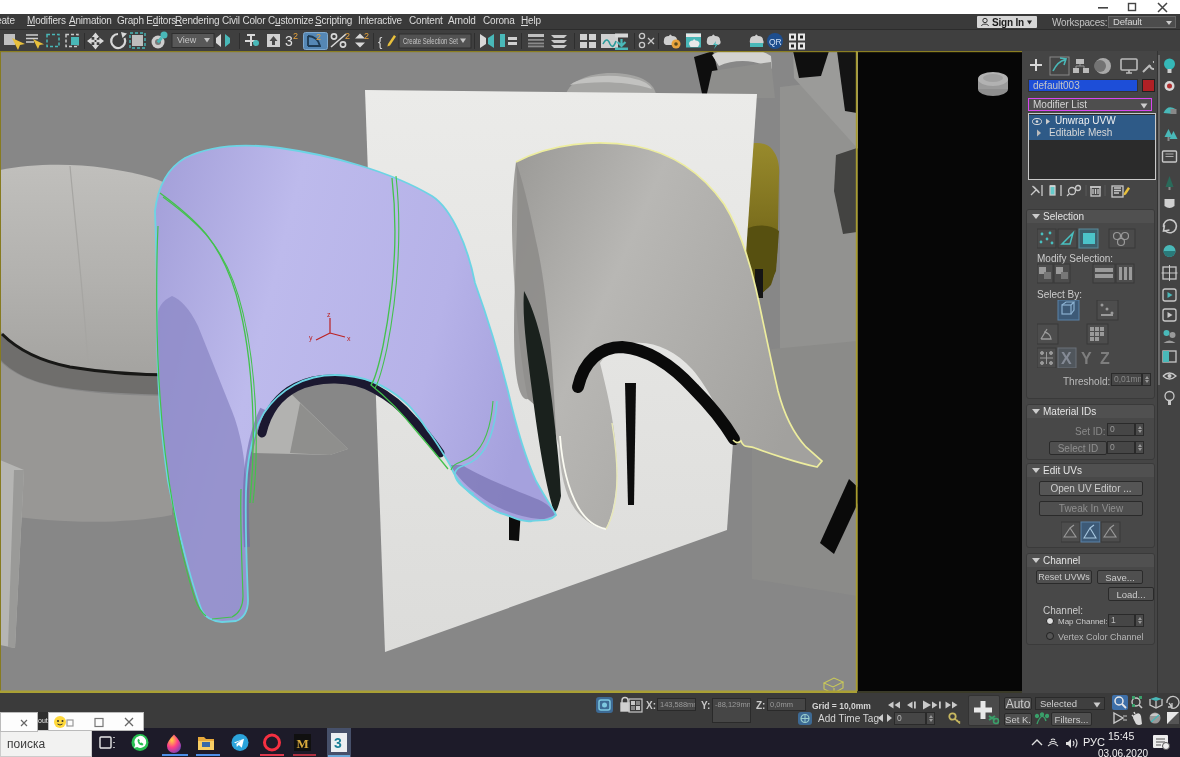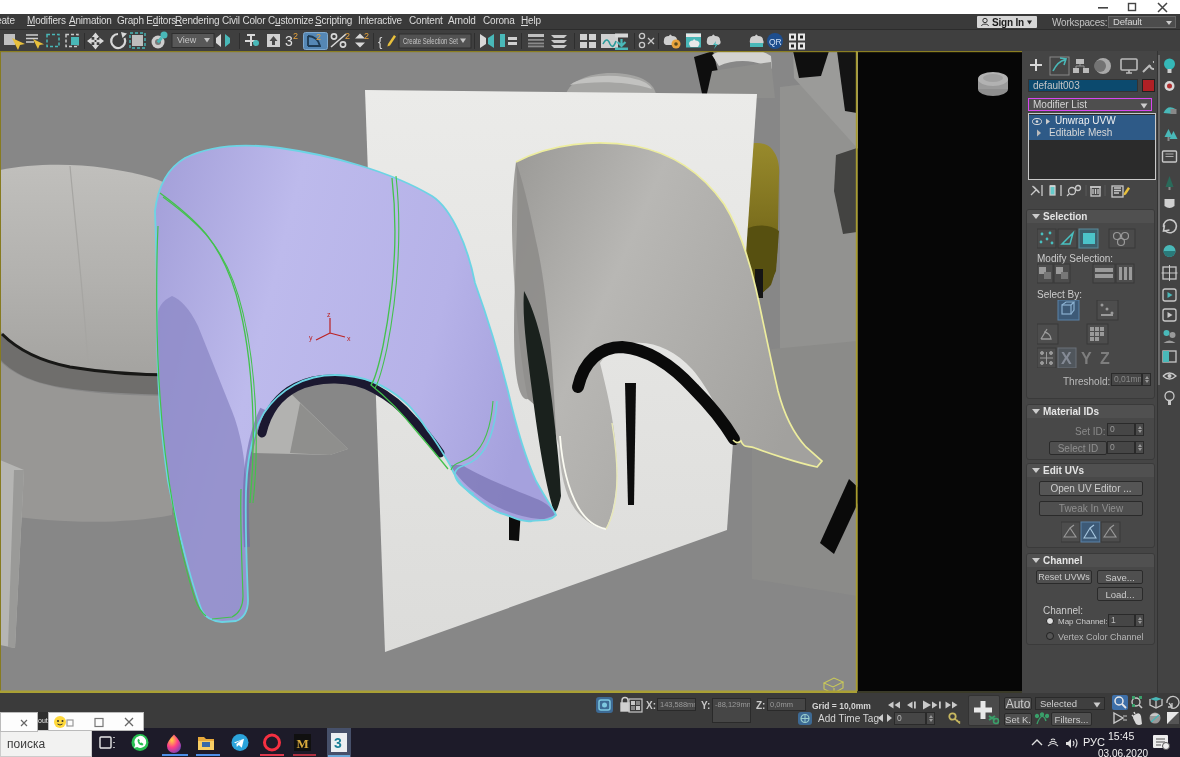--- a/index.html
+++ b/index.html
@@ -25,21 +25,21 @@
   border-left:1px solid #333; }
 
 #statusbar { left:0; top:693px; width:1180px; height:35px; background:#3b3b3b; }
 
 #taskbar { left:0; top:728px; width:1180px; height:29px; background:#1d1b29; }
 .vbox { position:absolute; background:#464646; border:1px solid #2a2a2a;
   color:#9a9a9a; font-size:8.5px; line-height:11px; padding-left:2px; white-space:nowrap; overflow:hidden; }
 .btn { position:absolute; background:#4f4f4f; border:1px solid #2a2a2a;
   border-radius:2px; color:#cccccc; font-size:10px; text-align:center; }
 .rollout { background:#484848; border:1px solid #3a3a3a; border-radius:3px; overflow:hidden; }
-.rhead { height:13px; background:#505050; color:#e4e4e4; font-size:10px; font-weight:bold;
+.rhead { height:13px; background:#505050; color:#e4e4e4; font-size:10px; font-weight:normal;
   padding-left:16px; line-height:13px; position:relative; }
 .rhead:before { content:""; position:absolute; left:5px; top:4px; width:0; height:0;
   border-left:4px solid transparent; border-right:4px solid transparent; border-top:5px solid #ccc; }
 .spin { width:9px; height:13px; background:#4a4a4a; border:1px solid #2a2a2a; }
 .spin:before { content:""; position:absolute; left:2px; top:2px; width:0; height:0;
   border-left:2.5px solid transparent; border-right:2.5px solid transparent; border-bottom:3.5px solid #999; }
 .spin:after { content:""; position:absolute; left:2px; bottom:2px; width:0; height:0;
   border-left:2.5px solid transparent; border-right:2.5px solid transparent; border-top:3.5px solid #999; }
 .sbtxt { color:#c8c8c8; font-size:10px; }
 .rollout > .abs { font-size:10px; }
@@ -333,21 +333,21 @@
         <rect x="47" y="13" width="6" height="5" fill="#bbb"></rect>
         <rect x="57" y="13" width="6" height="5" fill="#bbb"></rect>
     <path d="M54 9 v2 m-4 0 h8 m-8 0 v2 m8 -2 v2" stroke="#999" fill="none"></path>
     <circle cx="77" cy="11" r="8" fill="#a9a9a9"></circle>
         <circle cx="74" cy="11" r="6" fill="#737373"></circle>
     <rect x="95" y="4" width="16" height="11" rx="1" fill="none" stroke="#bbb" stroke-width="1.6"></rect>
     <path d="M100 18 h6 m-3 -3 v3" stroke="#bbb" stroke-width="1.6"></path>
     <path d="M117 17 l7 -7 m0 0 a3.5 3.5 0 1 0 3 -3" stroke="#bbb" stroke-width="2" fill="none"></path>
   </svg>
 
-  <div class="abs" style="left:6px;top:28px;width:110px;height:13px;background:#0c4a6e;border:1px solid #333;color:#c6c6c6;font-size:10px;padding-left:4px;line-height:12px">default003</div>
+  <div class="abs" style="left:6px;top:28px;width:110px;height:13px;background:#1d4ed8;border:1px solid #333;color:#c6c6c6;font-size:10px;padding-left:4px;line-height:12px">default003</div>
   <div class="abs" style="left:120px;top:28px;width:13px;height:13px;background:#b02025;border:1px solid #222"></div>
 
   <div class="abs" style="left:6px;top:47px;width:124px;height:13px;background:#4e4e4e;border:1px solid #d946ef;color:#d5d5d5;font-size:10px;padding-left:4px;line-height:12px">Modifier List
     <svg class="abs" style="right:3px;top:4px" width="8" height="6">
           <path d="M0.5 0.5 l7 0 -3.5 5 z" fill="#ccc"></path>
         </svg>
   </div>
 
   <div class="abs" style="left:6px;top:62px;width:128px;height:67px;background:#2b2b2b;border:1px solid #c9c9c9">
     <div class="abs" style="left:0;top:1px;width:126px;height:25px;background:#2e5a87">
@@ -496,21 +496,21 @@
         <path d="M43 16 l6 -9 6 9 z M49 7 l4 -3"></path>
       </g>
       <path d="M23 17 l6 -10 6 10 z M29 7 l4 -3" fill="none" stroke="#a8c8e0" stroke-width="1.1"></path>
     </svg>
   </div>
 
   <div class="rollout abs" style="left:4px;top:502px;width:129px;height:92px">
     <div class="rhead">Channel</div>
     <div class="btn" style="left:9px;top:16px;width:56px;height:14px;line-height:13px;font-size:9px;white-space:nowrap">Reset UVWs</div>
     <div class="btn" style="left:70px;top:16px;width:46px;height:14px;line-height:13px;font-size:9.5px">Save...</div>
-    <div class="btn" style="left:70px;top:33px;width:46px;height:14px;line-height:13px;font-size:9.5px">Load...</div>
+    <div class="btn" style="left:81px;top:33px;width:46px;height:14px;line-height:13px;font-size:9.5px">Load...</div>
     <div class="abs" style="left:16px;top:51px;color:#cccccc">Channel:</div>
     <div class="abs" style="left:19px;top:63px;width:8px;height:8px;border-radius:50%;background:#ddd;border:1px solid #222"></div>
     <div class="abs" style="left:18px;top:64px;width:6px;height:6px"></div>
     <div class="abs" style="left:31px;top:63px;color:#cccccc;font-size:8px;white-space:nowrap">Map Channel:</div>
     <div class="vbox" style="left:81px;top:60px;width:27px;height:13px;color:#bbb">1</div>
     <div class="spin abs" style="left:108px;top:60px"></div>
     <div class="abs" style="left:19px;top:78px;width:8px;height:8px;border-radius:50%;background:#555;border:1px solid #222"></div>
     <div class="abs" style="left:31px;top:78px;color:#b5b5b5;font-size:9px;white-space:nowrap">Vertex Color Channel</div>
   </div>
 

